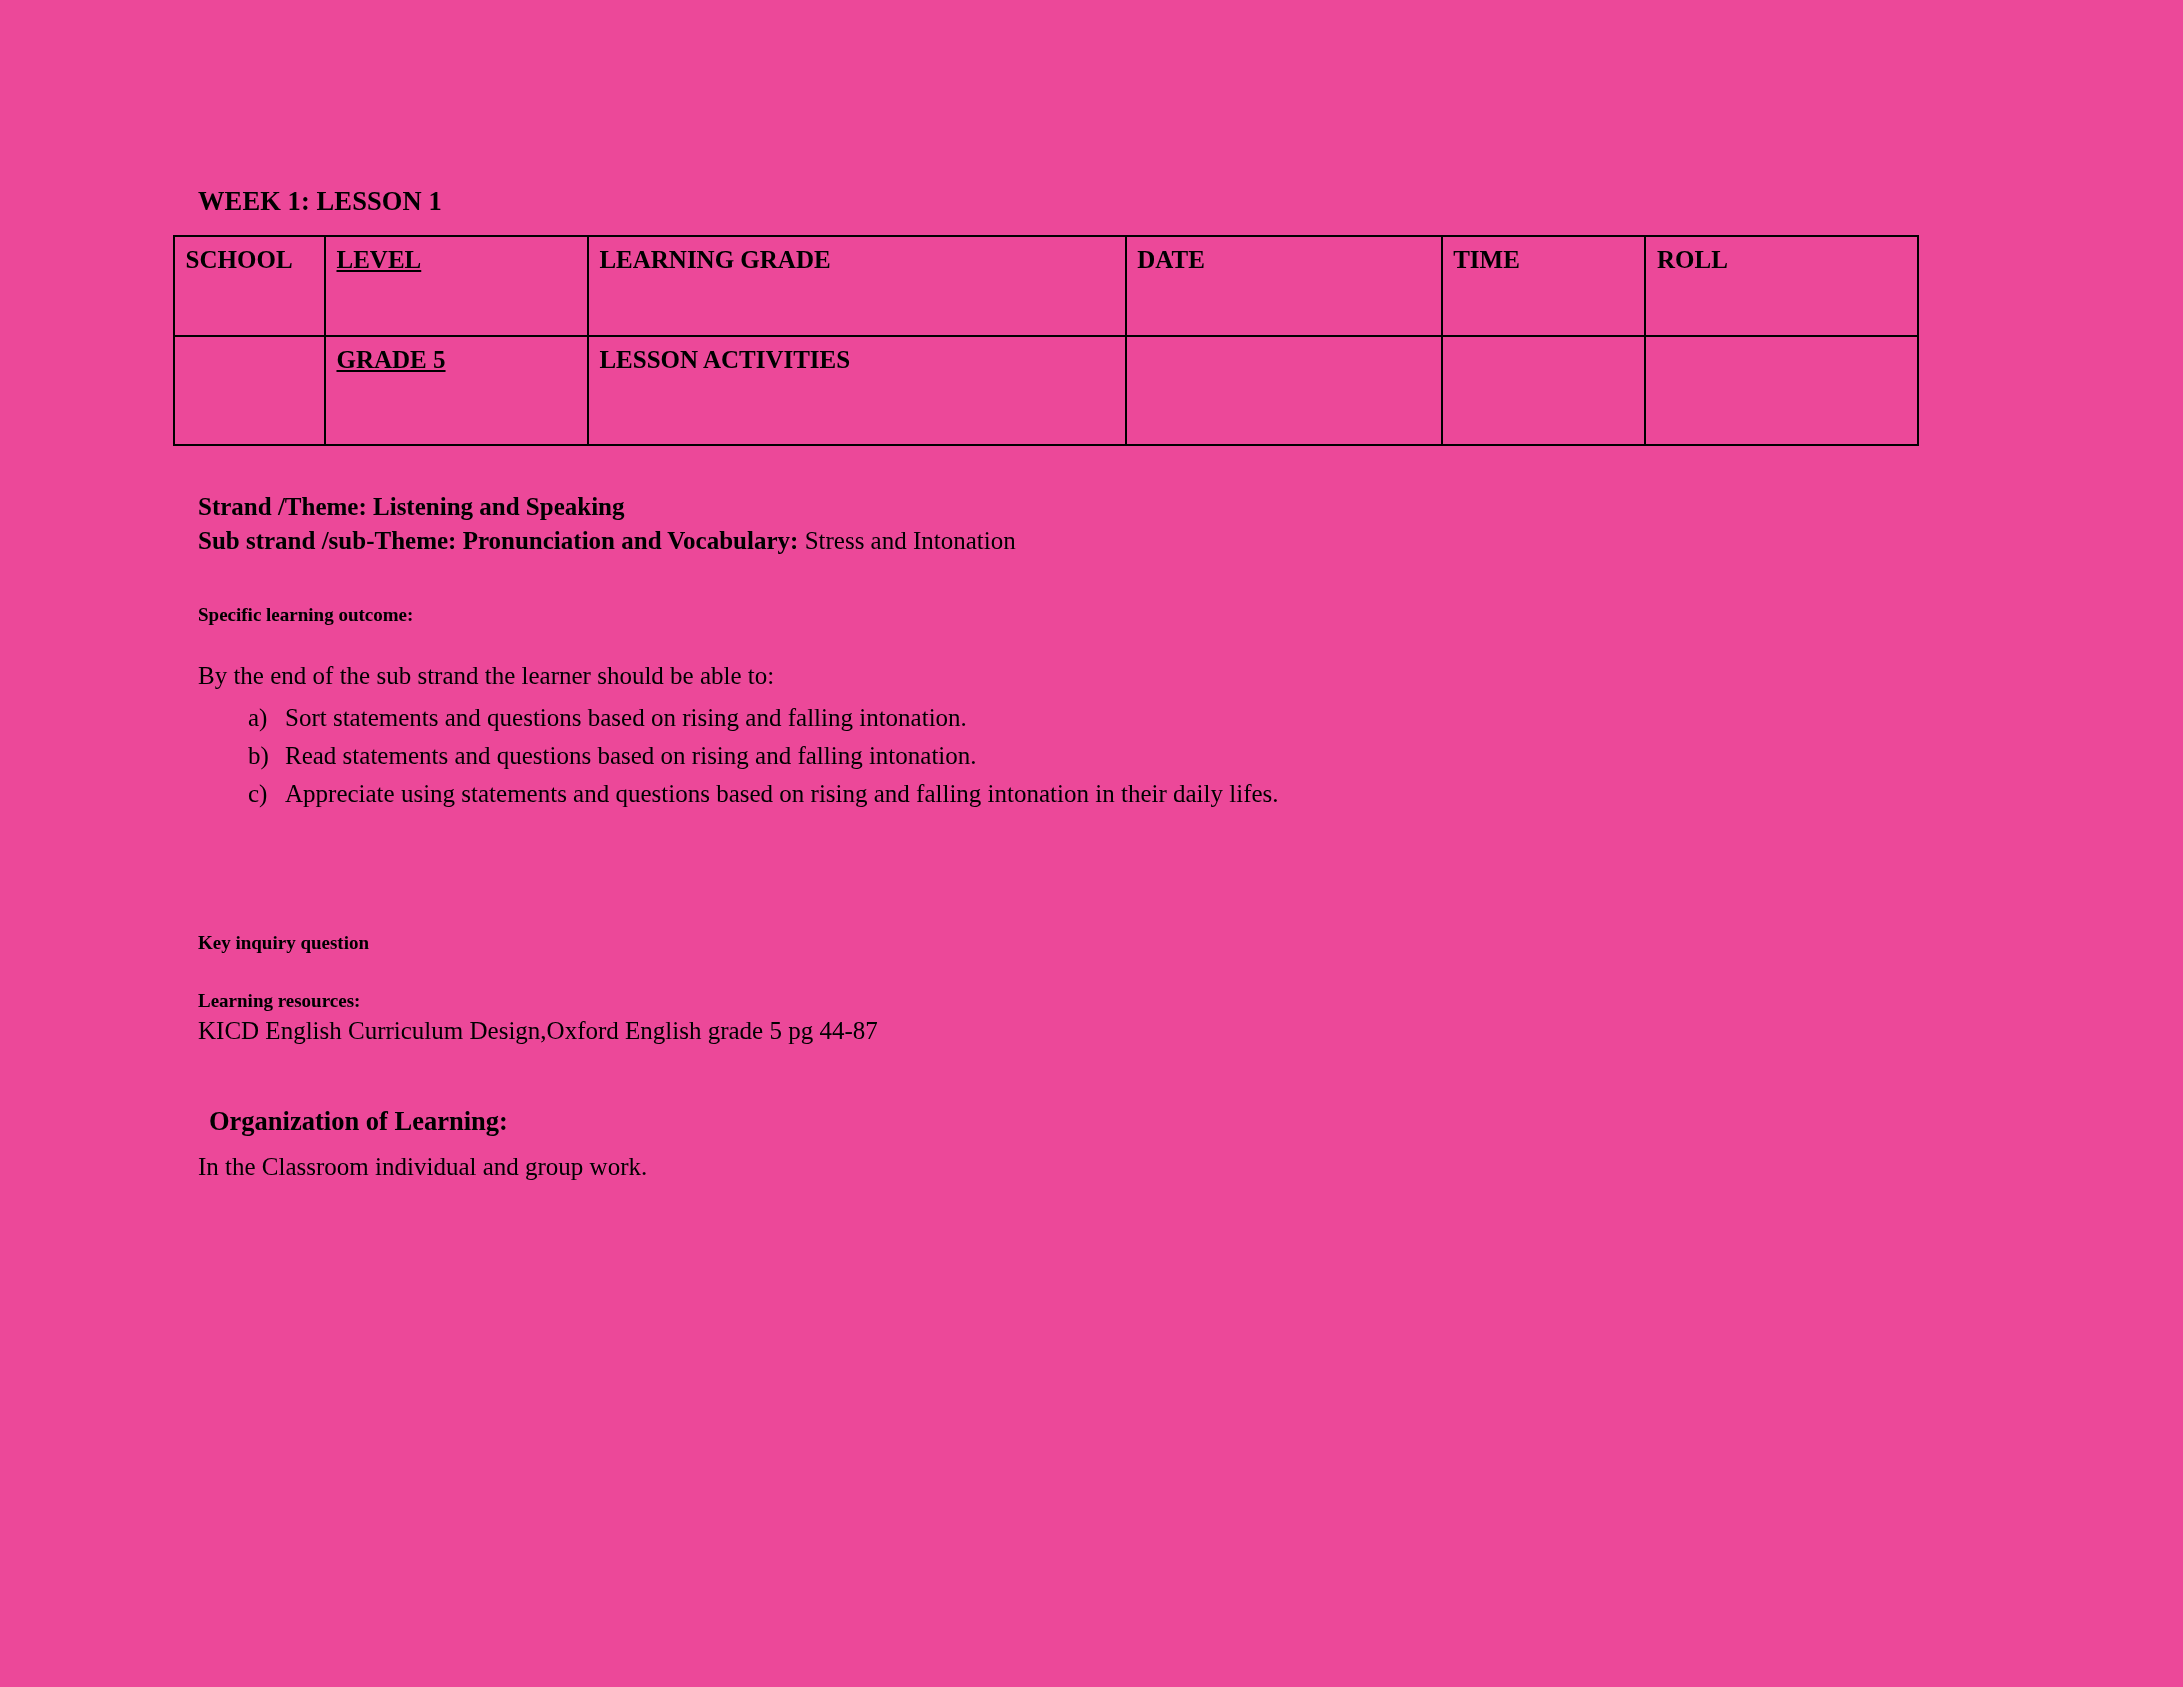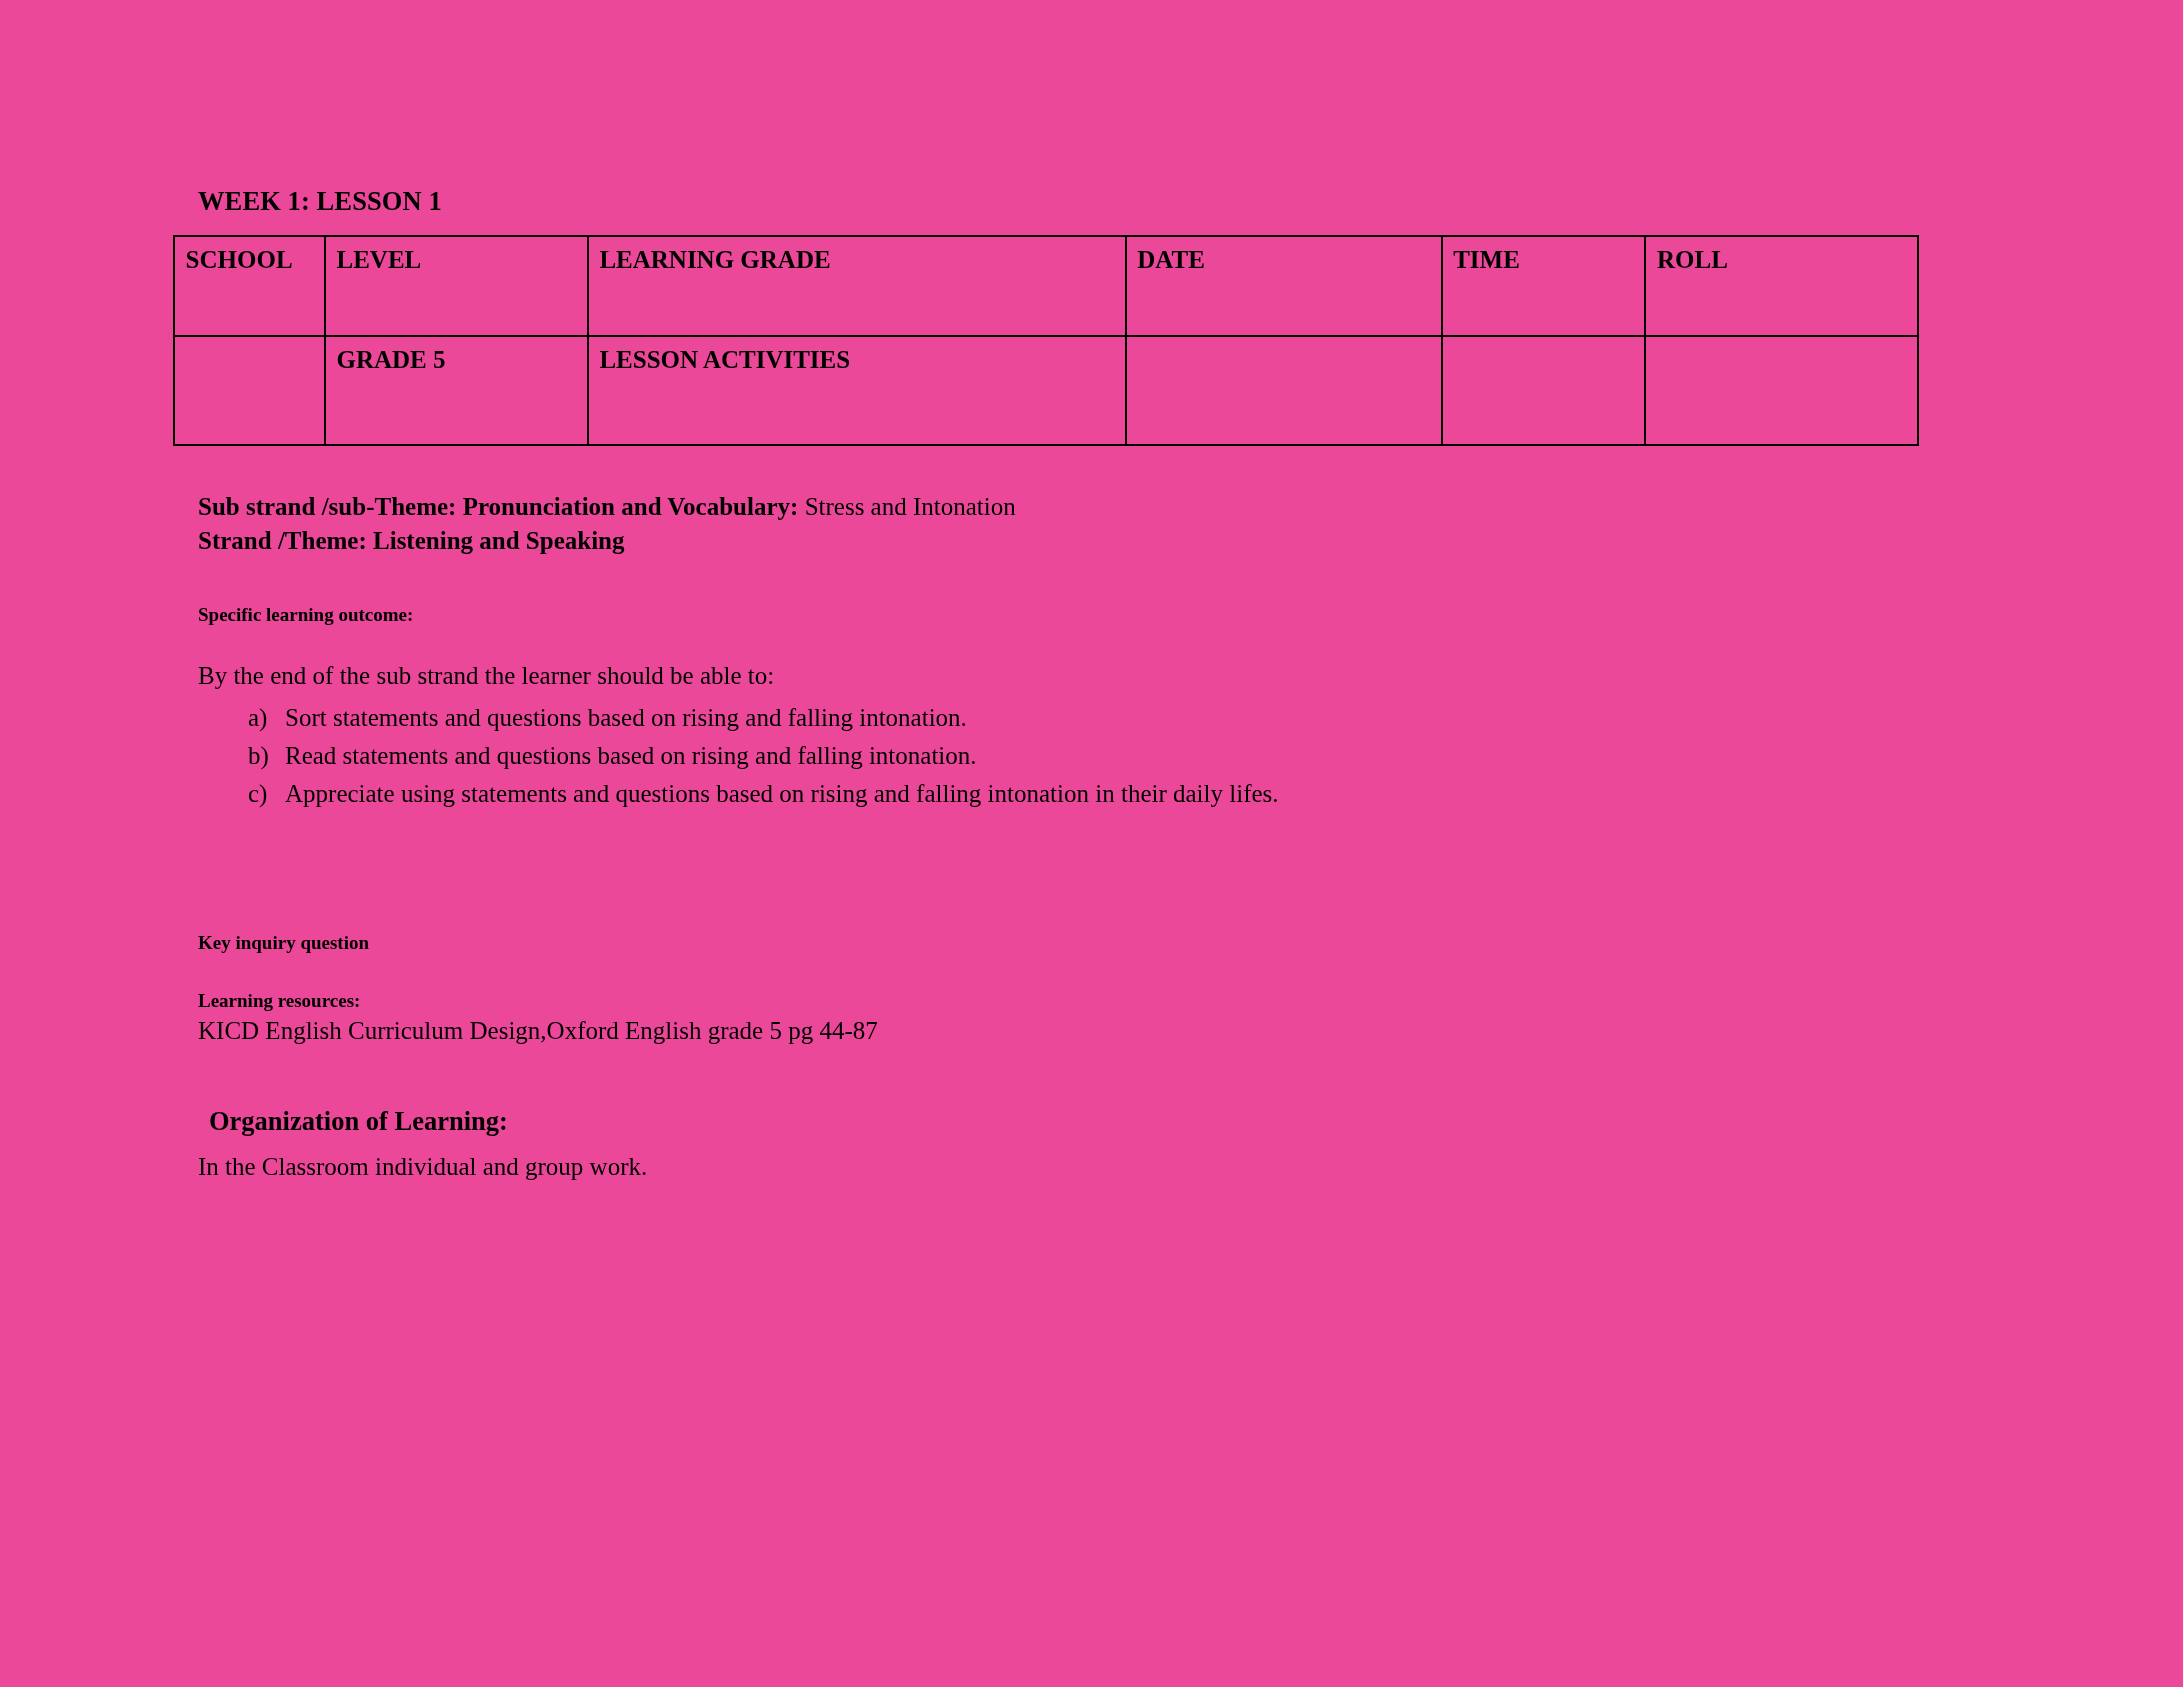--- a/index.html
+++ b/index.html
@@ -53,21 +53,21 @@
     padding: 6.6px 9.3px 6.6px 10.6px;
     font-size: 25px;
     font-weight: bold;
     line-height: 1.28;
     text-align: left;
   }
   table.info-table tr.header-row th { height: 85px; }
   table.info-table tr.data-row td { height: 93px; }
 
   .col-school  { width: 129px; }
-  .col-level   { width: 241px; }
+  .col-level   { width: 241px; text-decoration: underline; }
   .col-area    { width: 516px; }
   .col-date    { width: 294px; }
   .col-time    { width: 182px; }
   .col-roll    { width: 251px; }
 
   .spacer-lg { height: 44px; }
   .spacer-md { height: 32px; }
   .spacer-xl { height: 116px; }
 
   .line {
@@ -140,25 +140,25 @@
           <td class="col-date"></td>
           <td class="col-time"></td>
           <td class="col-roll"></td>
         </tr>
       </tbody>
     </table>
 
     <div class="spacer-lg"></div>
 
     <p class="line">
+      <span class="bold">Strand /Theme</span><span class="bold">: </span><span class="bold">Listening and Speaking</span>
+    </p>
+
+    <p class="line">
       <span class="bold">Sub strand /sub-Theme: Pronunciation and Vocabulary:</span><span class="normal"> Stress and Intonation</span>
-    </p>
-
-    <p class="line">
-      <span class="bold">Strand /Theme</span><span class="bold">: </span><span class="bold">Listening and Speaking</span>
     </p>
 
     <div class="spacer-lg"></div>
 
     <p class="heading">Specific learning outcome:</p>
 
     <div class="spacer-md"></div>
 
     <p class="line">By the end of the sub strand the learner should be able to:</p>
 

